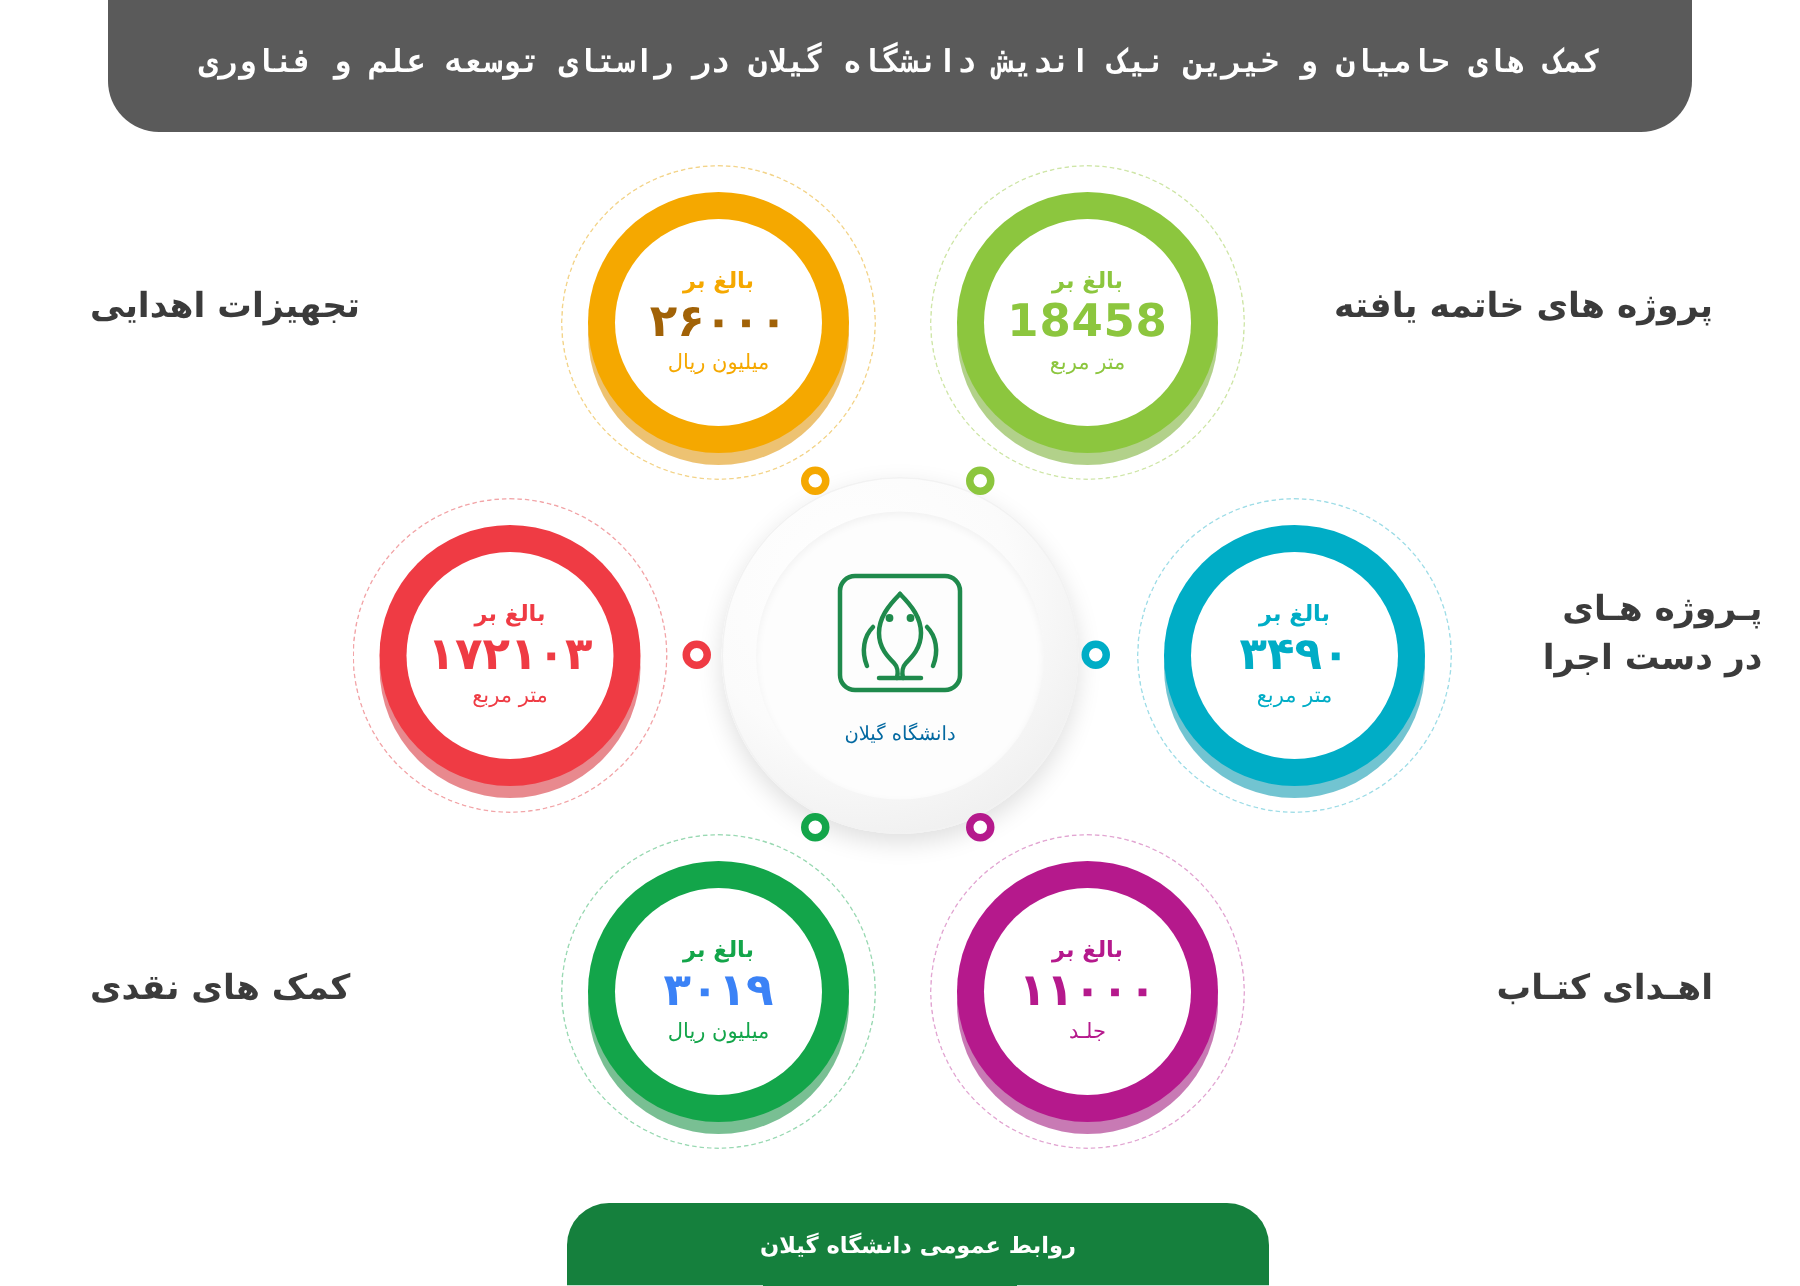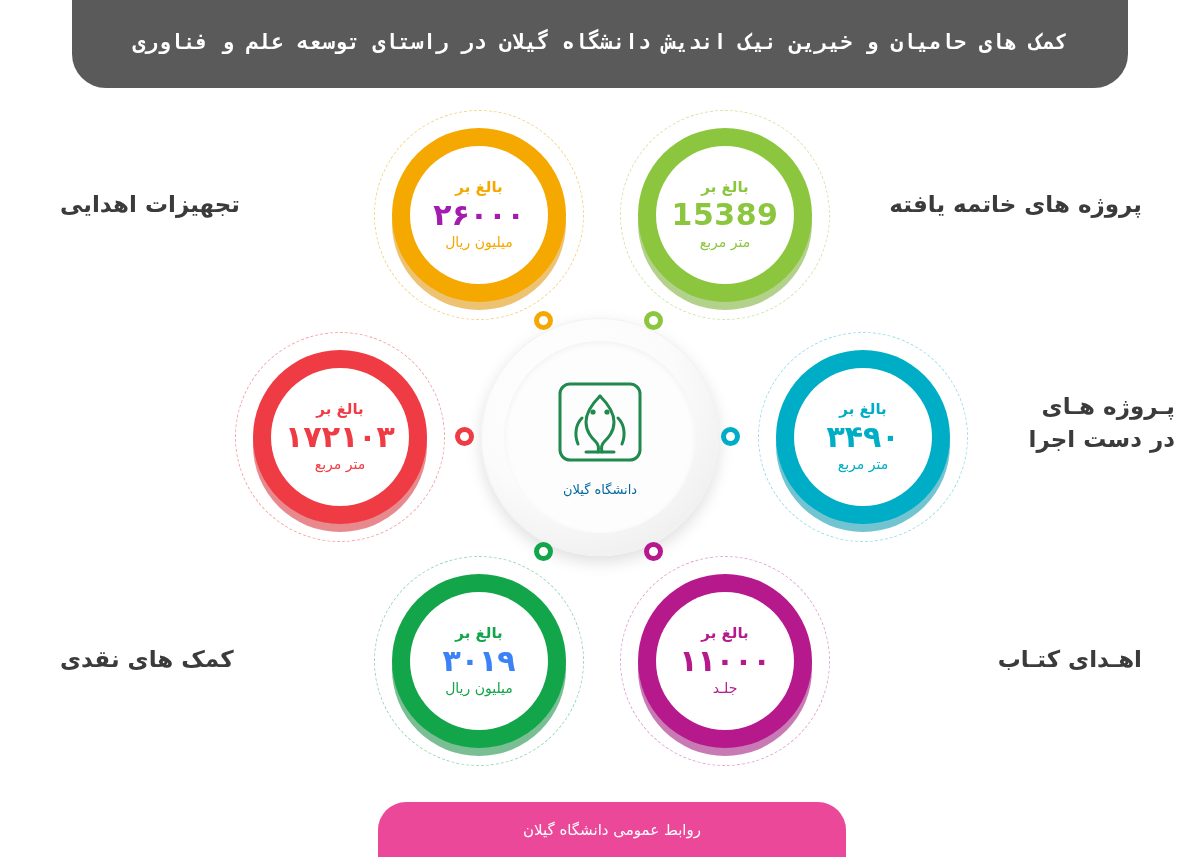--- a/index.html
+++ b/index.html
@@ -41,26 +41,27 @@
     direction: rtl;
   }
 
   
   .footer-bar {
     position: absolute;
     bottom: 0;
     left: 378px;
     width: 468px;
     height: 55px;
-    background: #ec4899;
+    background: #15803d;
     border-top-left-radius: 28px;
     border-top-right-radius: 28px;
     display: flex;
     align-items: center;
     justify-content: center;
+    font-weight: bold;
   }
   .footer-text {
     color: #ffffff;
     font-size: 15px;
     direction: rtl;
   }
 
   
   .hub {
     position: absolute;
@@ -215,34 +216,34 @@
     </div>
   </div>
 </div>
 
 <div class="node" style="left:620px; top:110px;">
   <div class="dashed-ring" style="border-color:#cfe6a8;"></div>
   <div class="ring-shadow" style="background:#74ad2b;"></div>
   <div class="ring-outer" style="background:#8cc63e;"></div>
   <div class="ring-inner">
     <div class="node-pre" style="color:#8cc63e;">بالغ بر</div>
-    <div class="node-value" style="color:#8cc63e;">15389</div>
+    <div class="node-value" style="color:#8cc63e;">18458</div>
     <div class="node-unit" style="color:#8cc63e;">متر مربع</div>
   </div>
 </div>
 <div class="dot" style="left:644px; top:311px; border:5px solid #8cc63e;"></div>
 <div class="node-label label-right" style="left:852px; top:188px; width:290px;">پروژه های خاتمه یافته</div>
 
 <div class="node" style="left:374px; top:110px;">
   <div class="dashed-ring" style="border-color:#f3d48a;"></div>
   <div class="ring-shadow" style="background:#e09100;"></div>
   <div class="ring-outer" style="background:#f5a800;"></div>
   <div class="ring-inner">
     <div class="node-pre" style="color:#f5a800;">بالغ بر</div>
-    <div class="node-value" style="color:#a21caf;">۲۶۰۰۰</div>
+    <div class="node-value" style="color:#a16207;">۲۶۰۰۰</div>
     <div class="node-unit" style="color:#f5a800;">میلیون ریال</div>
   </div>
 </div>
 <div class="dot" style="left:534px; top:311px; border:5px solid #f5a800;"></div>
 <div class="node-label label-left" style="left:60px; top:188px; width:290px; text-align:left;">تجهیزات اهدایی</div>
 
 <div class="node" style="left:235px; top:332px;">
   <div class="dashed-ring" style="border-color:#f2a5a8;"></div>
   <div class="ring-shadow" style="background:#d62a33;"></div>
   <div class="ring-outer" style="background:#ef3b44;"></div>

